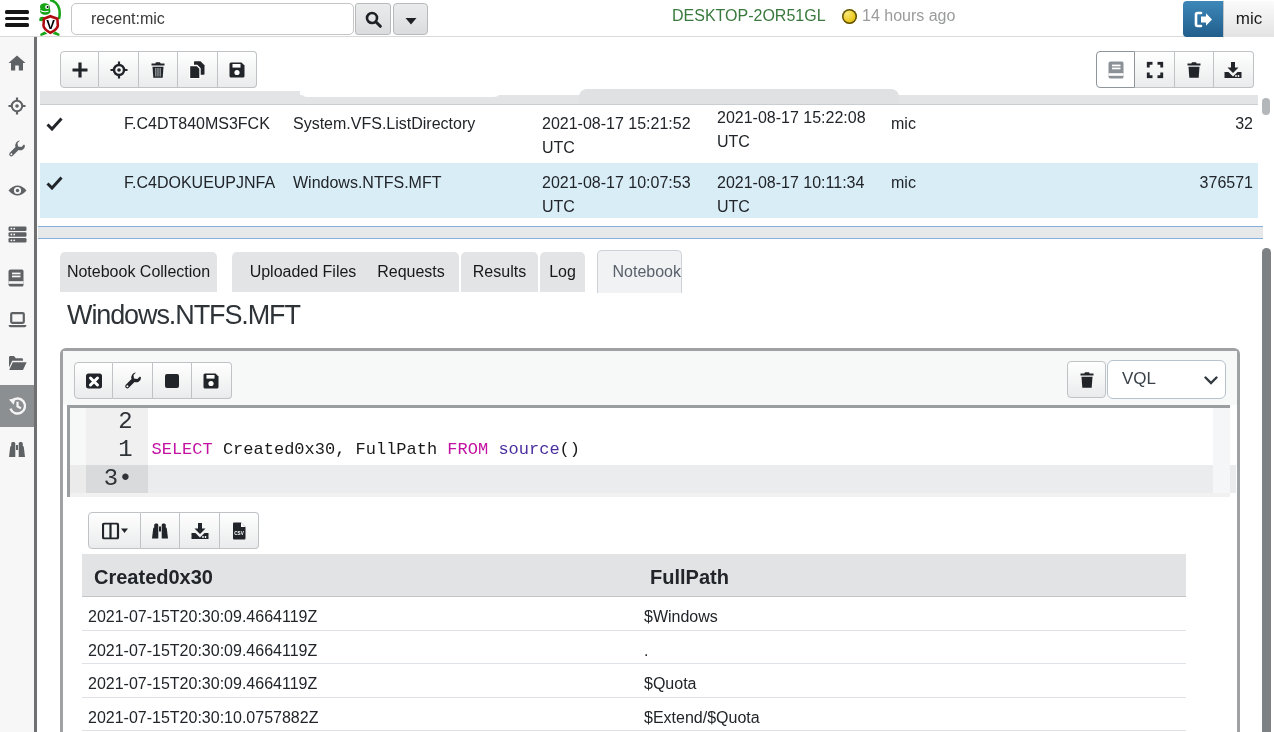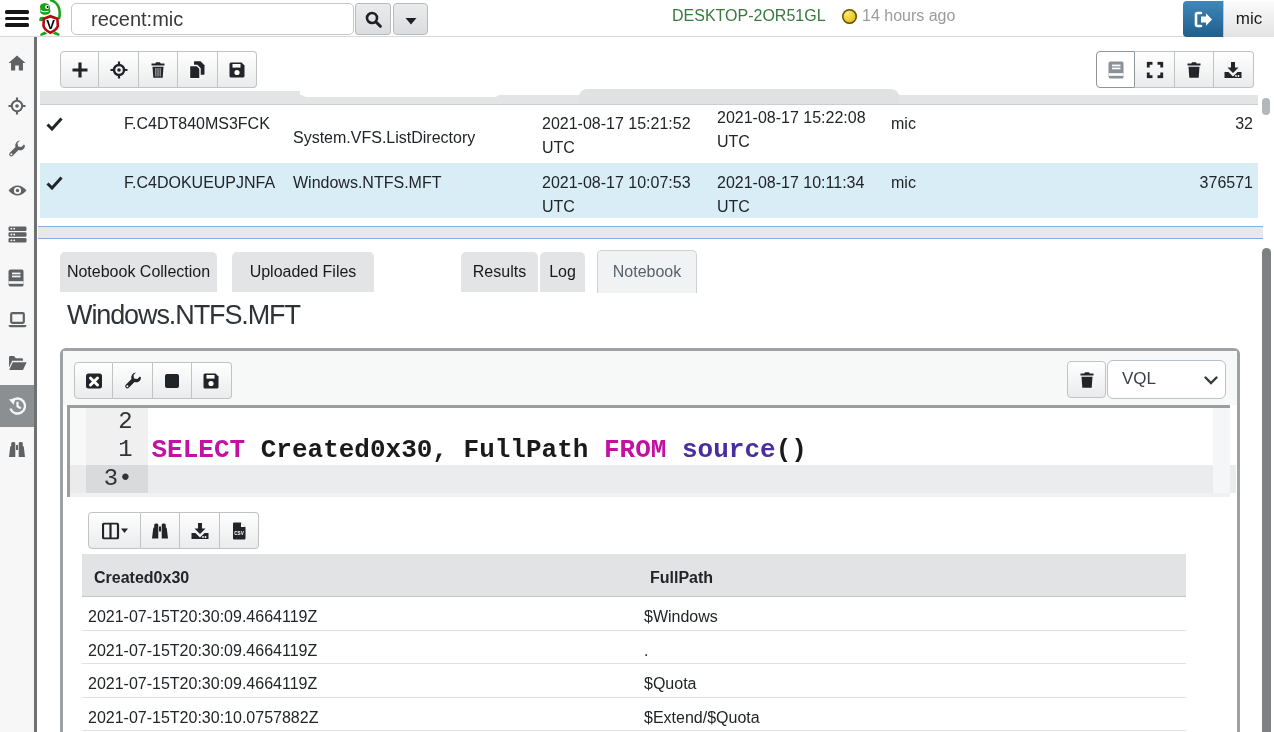--- a/index.html
+++ b/index.html
@@ -6,21 +6,21 @@
 html,body { width:1274px; height:732px; overflow:hidden; background:#fff;
   font-family:"Liberation Sans", sans-serif; }
 #app { position:relative; width:1274px; height:732px; }
 
 
 #nav { position:absolute; left:0; top:0; width:1274px; height:37px; background:#fff;
   border-bottom:1px solid #d9d9d9; }
 .hbar { position:absolute; left:5px; width:24px; height:3.6px; background:#161616; border-radius:1.5px; }
 #searchbox { position:absolute; left:71px; top:3px; width:283px; height:32px;
   border:1px solid #c6c6c6; border-radius:5px; background:#fff;
-  font-size:20px; color:#3a3a3a; line-height:30px; padding-left:19px; }
+  font-size:16px; color:#3a3a3a; line-height:30px; padding-left:19px; }
 .graybtn { background:linear-gradient(#eaecec,#dadcde); border:1px solid #b6babd; }
 #btn-search { position:absolute; left:355px; top:3px; width:36px; height:32px; border-radius:3px; }
 #btn-caret { position:absolute; left:393px; top:3px; width:35px; height:32px; border-radius:4px; }
 #host { position:absolute; left:672px; top:7px; font-size:16px; color:#39793d; }
 #dot { position:absolute; left:842px; top:9px; width:15px; height:15px; border-radius:50%;
   background:radial-gradient(circle at 35% 30%, #f9e97a 0%, #efcf2e 45%, #d8b202 90%);
   box-shadow:inset 0 0 0 1.5px rgba(60,50,0,.8); }
 #ago { position:absolute; left:862px; top:7px; font-size:16px; color:#9a9b9c; }
 #btn-logout { position:absolute; left:1183px; top:1px; width:40px; height:36px;
   background:linear-gradient(#3d88b9,#215e8c); border-radius:4px 0 0 4px; }
@@ -74,30 +74,30 @@
 
 
 #editor { position:absolute; left:4px; top:54px; width:1163px; height:92px;
   border-top:3.5px solid #9b9ea1; border-left:3.5px solid #9b9ea1; background:#f1f1f1; }
 .erow { position:absolute; left:0; width:1165.5px; height:28.3px; }
 .gut { position:absolute; left:0; width:77.5px; height:28.3px; background:#f0f0f0;
   font-family:"Liberation Mono",monospace; font-size:23.9px; line-height:28.3px;
   text-align:right; padding-right:15px; color:#2f3337; }
 .gstrip { position:absolute; left:0; width:15.5px; height:28.3px; background:#f7f8f8; }
 .code { position:absolute; left:81.5px; font-family:"Liberation Mono",monospace;
-  font-size:26px; line-height:28.3px; font-weight:700; color:#1a1a1a; white-space:pre; }
+  font-size:17px; line-height:28.3px; font-weight:400; color:#1a1a1a; white-space:pre; }
 
 
 #vql { position:absolute; left:1044px; top:9px; width:119px; height:39px; background:#fff;
   border:1.5px solid #b6c2cc; border-radius:6px; font-size:17px; color:#3a4148; line-height:36px;
   padding-left:14px; }
 
 
 #rheader { position:absolute; left:19px; top:203px; width:1104px; height:43px; background:#e2e3e5;
-  border-bottom:1px solid #c2c5c8; font-size:16px; font-weight:700; color:#212529; line-height:47px; }
+  border-bottom:1px solid #c2c5c8; font-size:20px; font-weight:700; color:#212529; line-height:47px; }
 .rrow { position:absolute; left:19px; width:1104px; height:33.6px; border-bottom:1px solid #dee2e6;
   font-size:16px; color:#212529; line-height:33px; padding-top:3px; }
 .rcol2 { position:absolute; left:562px; top:3px; }
 
 #vsb2 { position:absolute; left:1262px; top:248px; width:9px; height:484px; background:#7e8184;
   border-radius:5px 5px 0 0; }
 </style>
 </head>
 <body>
 <div id="app">
@@ -291,21 +291,21 @@
   <div id="band-bump"></div>
   <div id="band-line"></div>
   <div style="position:absolute;left:300px;top:88px;width:201px;height:9px;background:#fff;border-radius:0 0 7px 7px;"></div>
   <div id="vsb1"></div>
 
   <div class="frow" id="row1" style="top:105px; height:58px; background:#fff;">
     <svg width="17" height="14" viewBox="0 0 17 14" style="position:absolute;left:6px;top:12px">
         <path d="M1.5 7.5 L6 12 L15.5 1.5" stroke="#212529" stroke-width="3" fill="none"></path>
       </svg>
     <div class="fcell" style="left:84px;top:7px;">F.C4DT840MS3FCK</div>
-    <div class="fcell" style="left:253px;top:21px;">System.VFS.ListDirectory</div>
+    <div class="fcell" style="left:253px;top:7px;">System.VFS.ListDirectory</div>
     <div class="fcell" style="left:502px;top:7px;">2021-08-17 15:21:52<br>UTC</div>
     <div class="fcell" style="left:677px;top:1px;">2021-08-17 15:22:08<br>UTC</div>
     <div class="fcell" style="left:851px;top:7px;">mic</div>
     <div class="fcell" style="right:5px;top:7px;">32</div>
   </div>
   <div class="frow" id="row2" style="top:163px; height:55px; background:#d9edf7;">
     <svg width="17" height="14" viewBox="0 0 17 14" style="position:absolute;left:6px;top:13px">
         <path d="M1.5 7.5 L6 12 L15.5 1.5" stroke="#212529" stroke-width="3" fill="none"></path>
       </svg>
     <div class="fcell" style="left:84px;top:8px;">F.C4DOKUEUPJNFA</div>
@@ -313,23 +313,24 @@
     <div class="fcell" style="left:502px;top:8px;">2021-08-17 10:07:53<br>UTC</div>
     <div class="fcell" style="left:677px;top:8px;">2021-08-17 10:11:34<br>UTC</div>
     <div class="fcell" style="left:851px;top:8px;">mic</div>
     <div class="fcell" style="right:5px;top:8px;">376571</div>
   </div>
 
   <div id="divider"></div>
 
   <div class="tab" style="left:60px; width:157px;">Notebook Collection</div>
   <div class="tab" style="left:232px; width:142px;">Uploaded Files</div>
+  <div class="tab" style="left:363px; width:96px;">Requests</div>
   <div class="tab" style="left:461px; width:77px;">Results</div>
   <div class="tab" style="left:540px; width:45px;">Log</div>
-  <div id="tab-active" style="left:597px; width:100px;">Notebook</div>
+  <div id="tab-active" style="left:597px; width:85px;text-align:right;">Notebook</div>
 
   <div id="heading">Windows.NTFS.MFT</div>
 
   <div id="panel">
     <div id="celltoolbar">
       <div class="btngroup" id="tg-cell" style="left:11px; top:11px;">
         <div class="tbtn">
             <svg width="17" height="17" viewBox="0 0 17 17">
               <rect x="0.5" y="1" width="16" height="15" rx="2.5" fill="#212529"></rect>
               <path d="M5 5.5 L12 12.5 M12 5.5 L5 12.5" stroke="#fff" stroke-width="3" stroke-linecap="round"></path>

